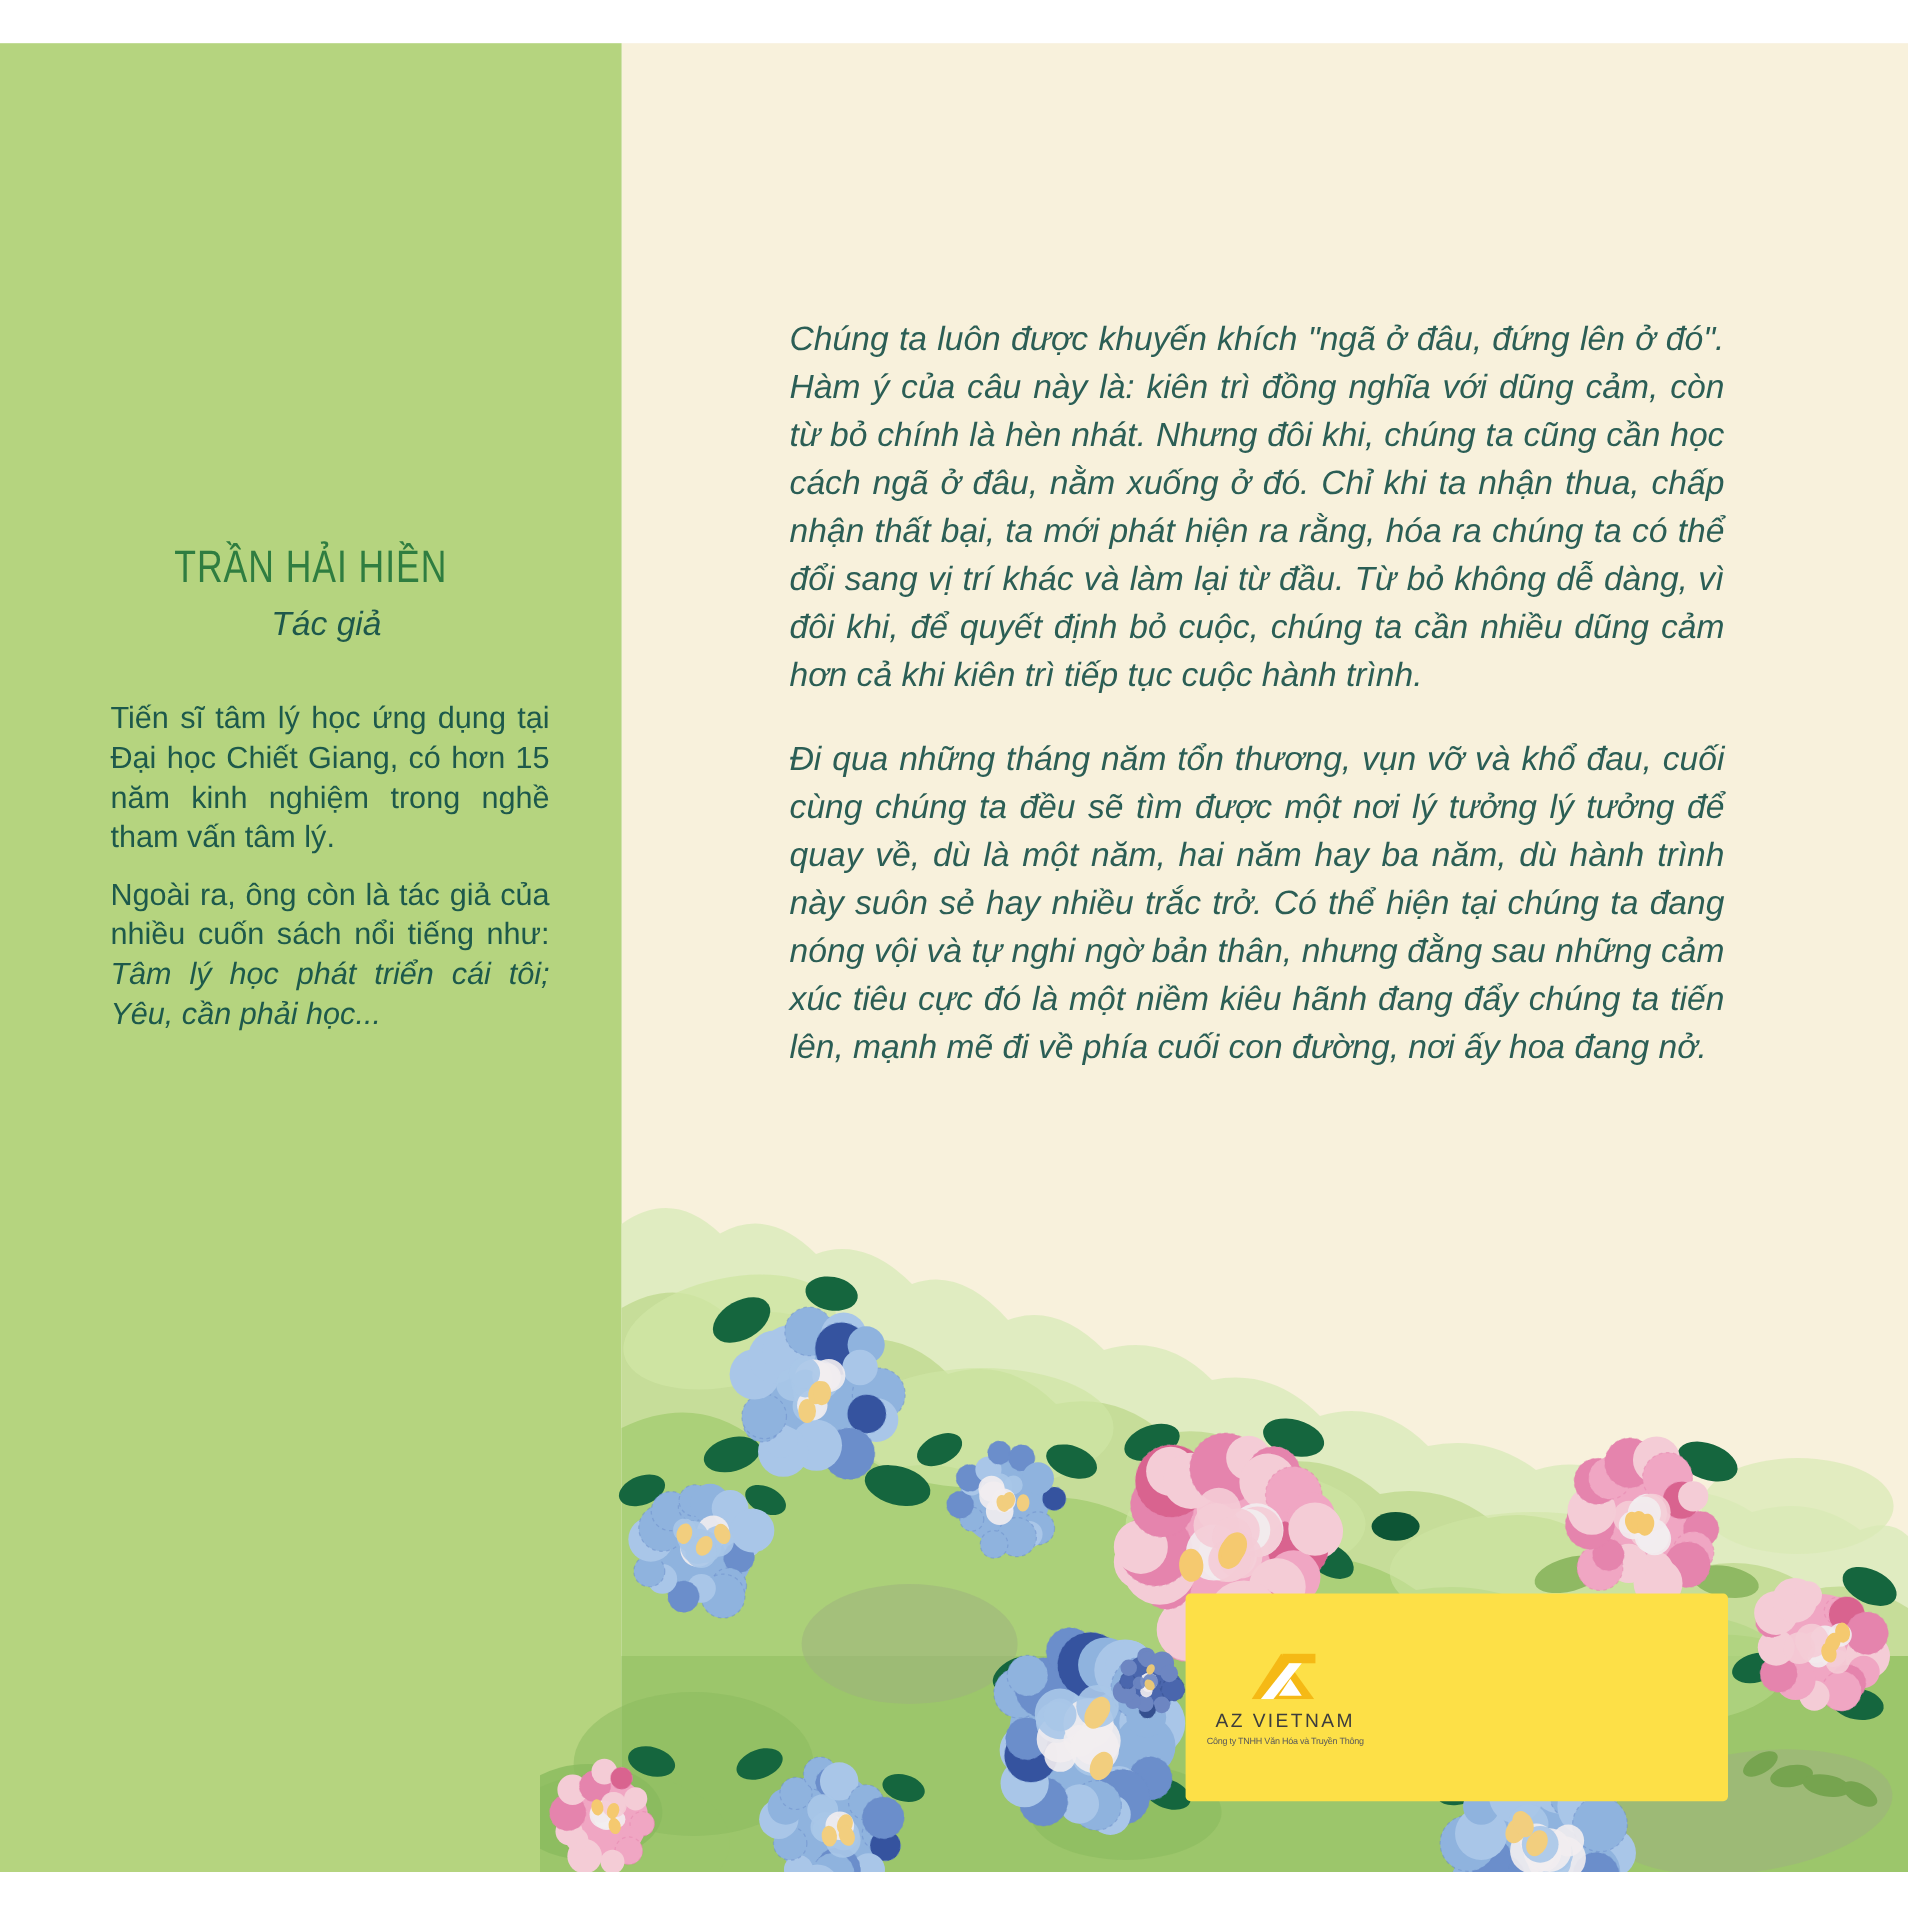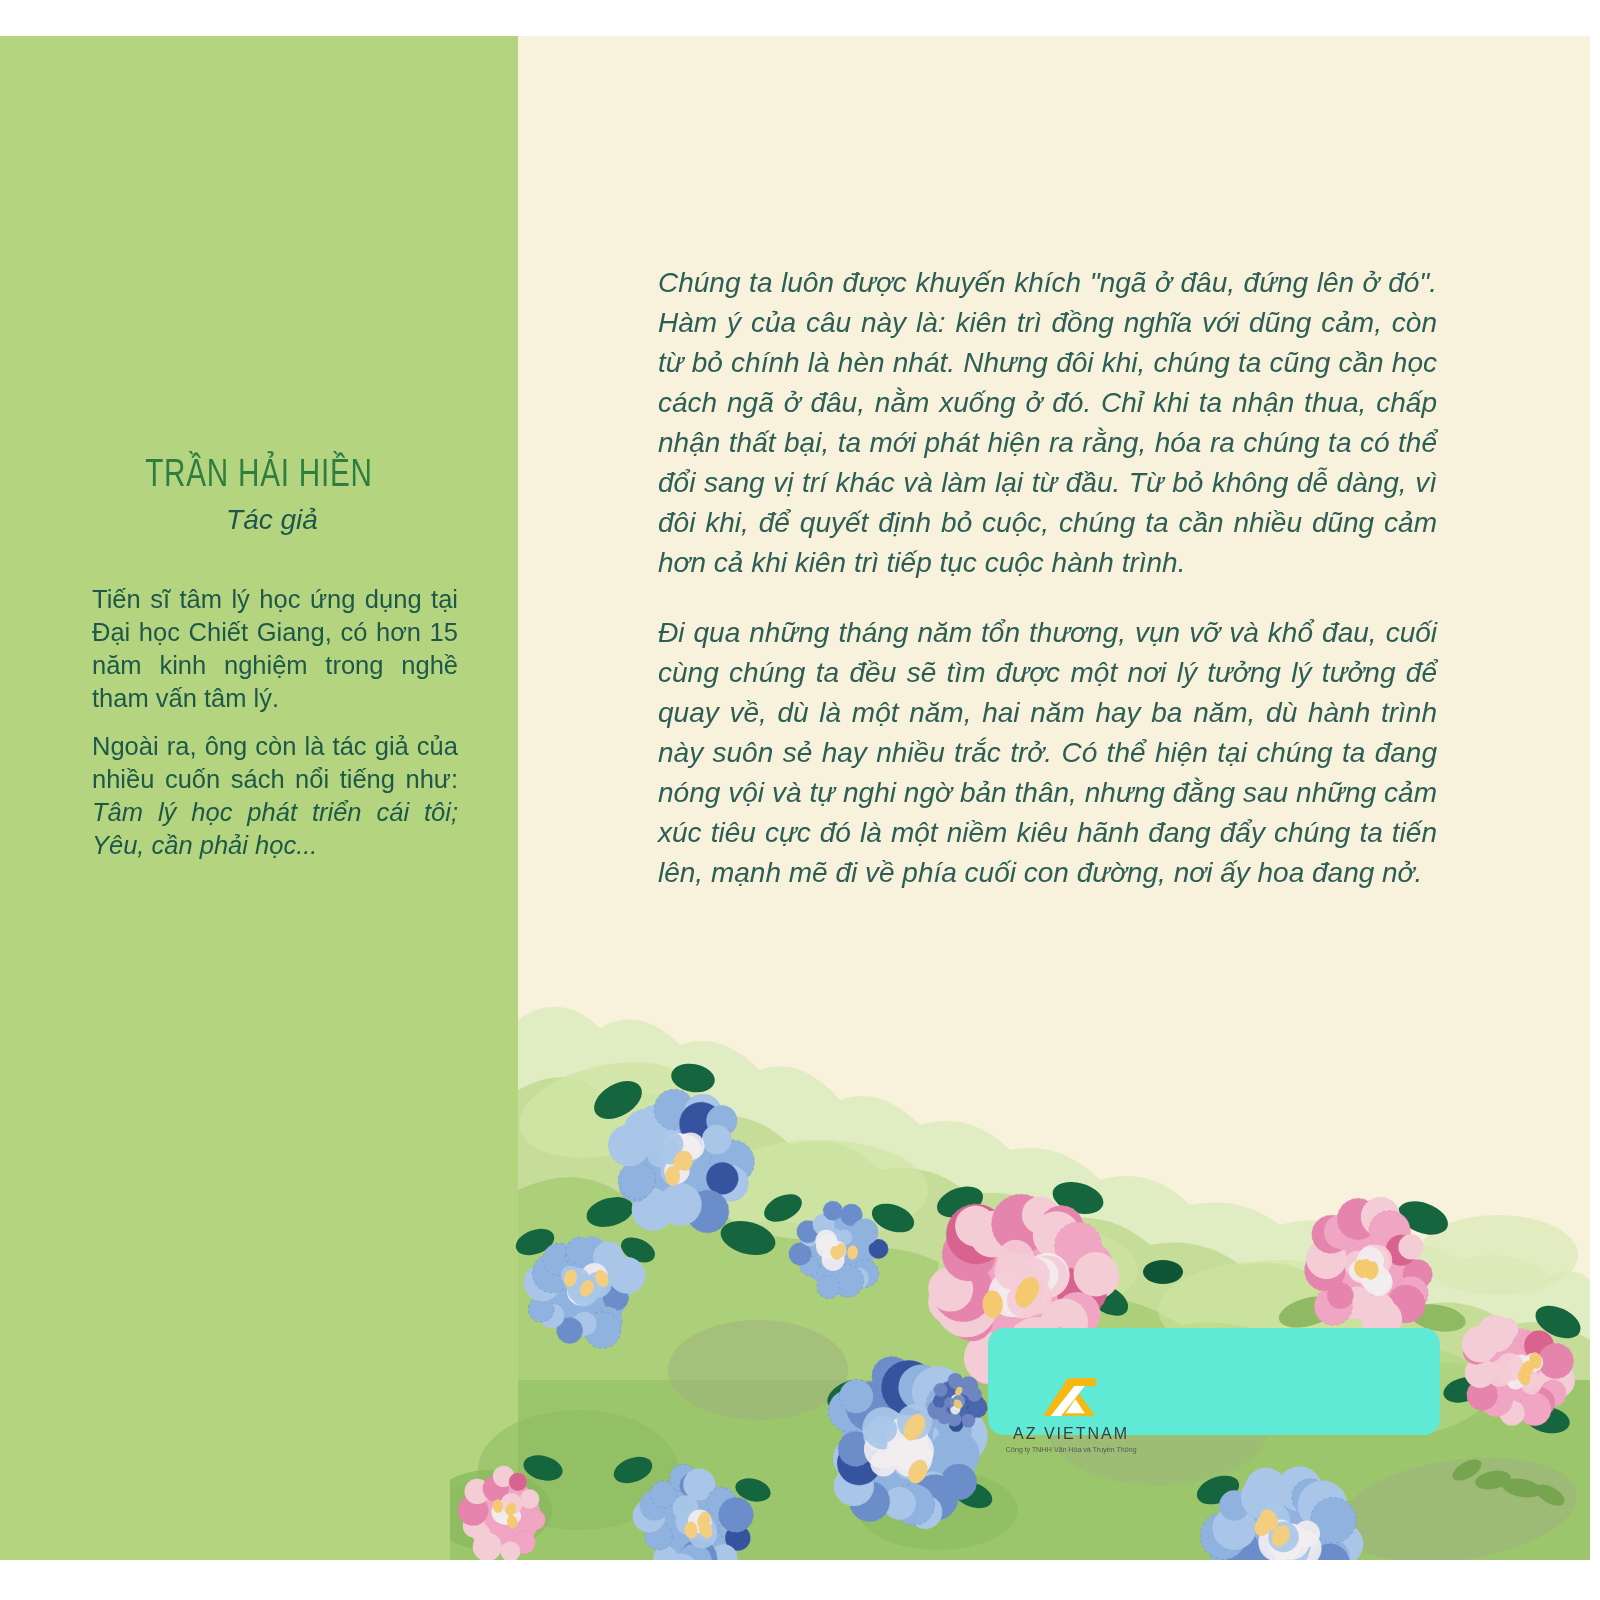--- a/index.html
+++ b/index.html
@@ -18,22 +18,22 @@
      font-size:25.5px;line-height:33px;text-align:justify;color:#1d594b;margin-left:14px;}
   .author-bio p{margin:0 0 15px 0;}
   .book-titles{font-style:italic;}
   
   .back-text{position:absolute;left:658px;top:263px;width:779px;
      font-size:28px;line-height:40px;text-align:justify;color:#2b5e55;font-style:italic;}
   .back-text p{margin:0 0 30px 0;}
   
   #artwork{position:absolute;left:450px;top:950px;width:1140px;height:610px;}
   
-  #pub-box{position:absolute;left:988px;top:1328px;width:452px;height:107px;
-     background:#5eead4;border-radius:16px;}
+  #pub-box{position:absolute;left:988px;top:1328px;width:452px;height:173px;
+     background:#fde047;border-radius:4px;}
   #pub-inner{position:absolute;left:10px;top:50px;width:146px;text-align:center;}
   #pub-name{font-size:16px;letter-spacing:2px;color:#3d3d3d;margin-top:5px;white-space:nowrap;}
   #pub-tagline{font-size:7.5px;letter-spacing:-0.2px;color:#5a5a5a;margin-top:2px;white-space:nowrap;}
 </style>
 </head>
 <body>
 
 <div id="page">
 
   <div id="cream-panel"></div>

